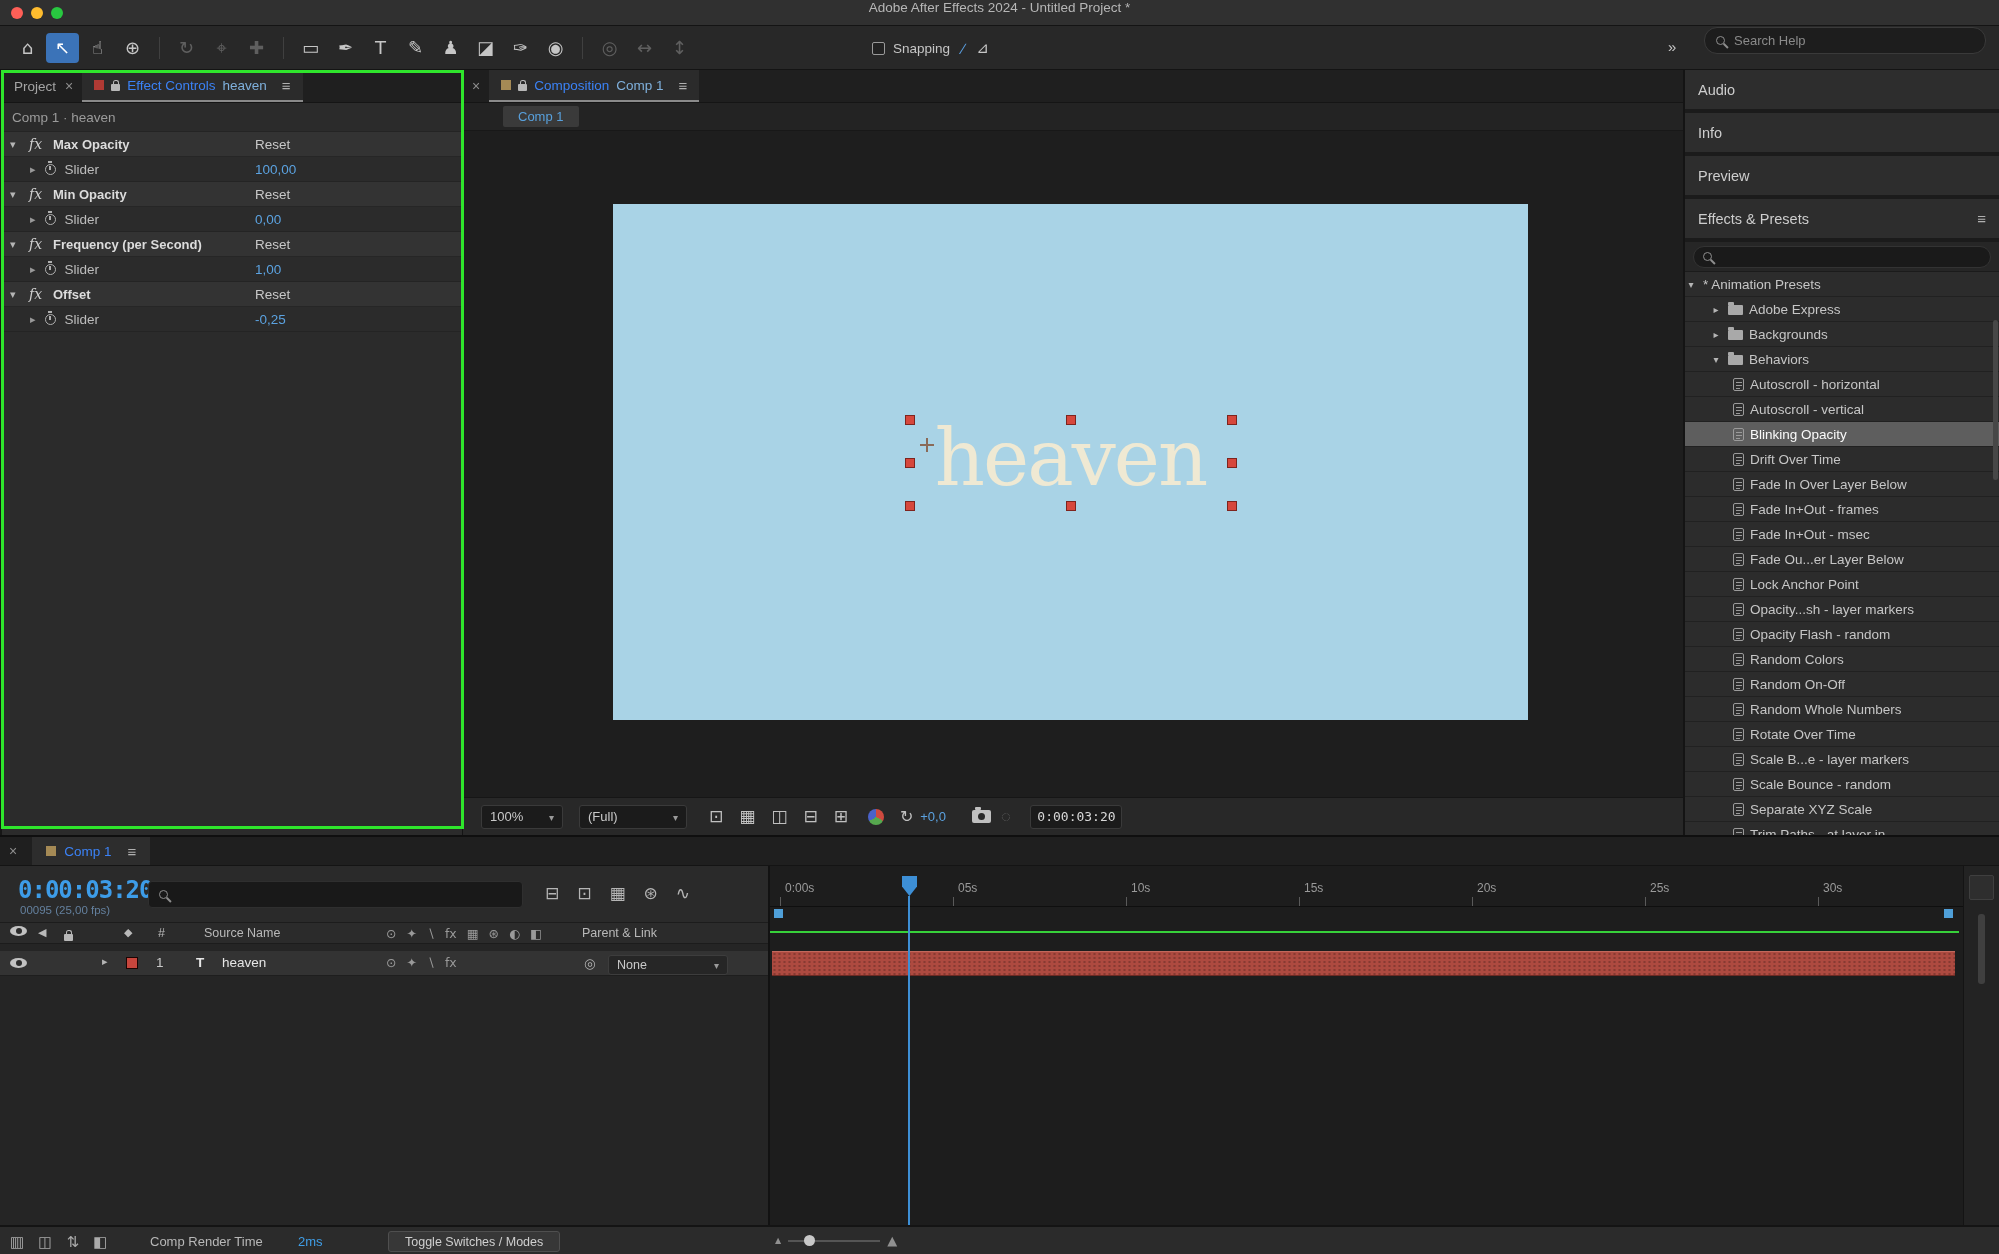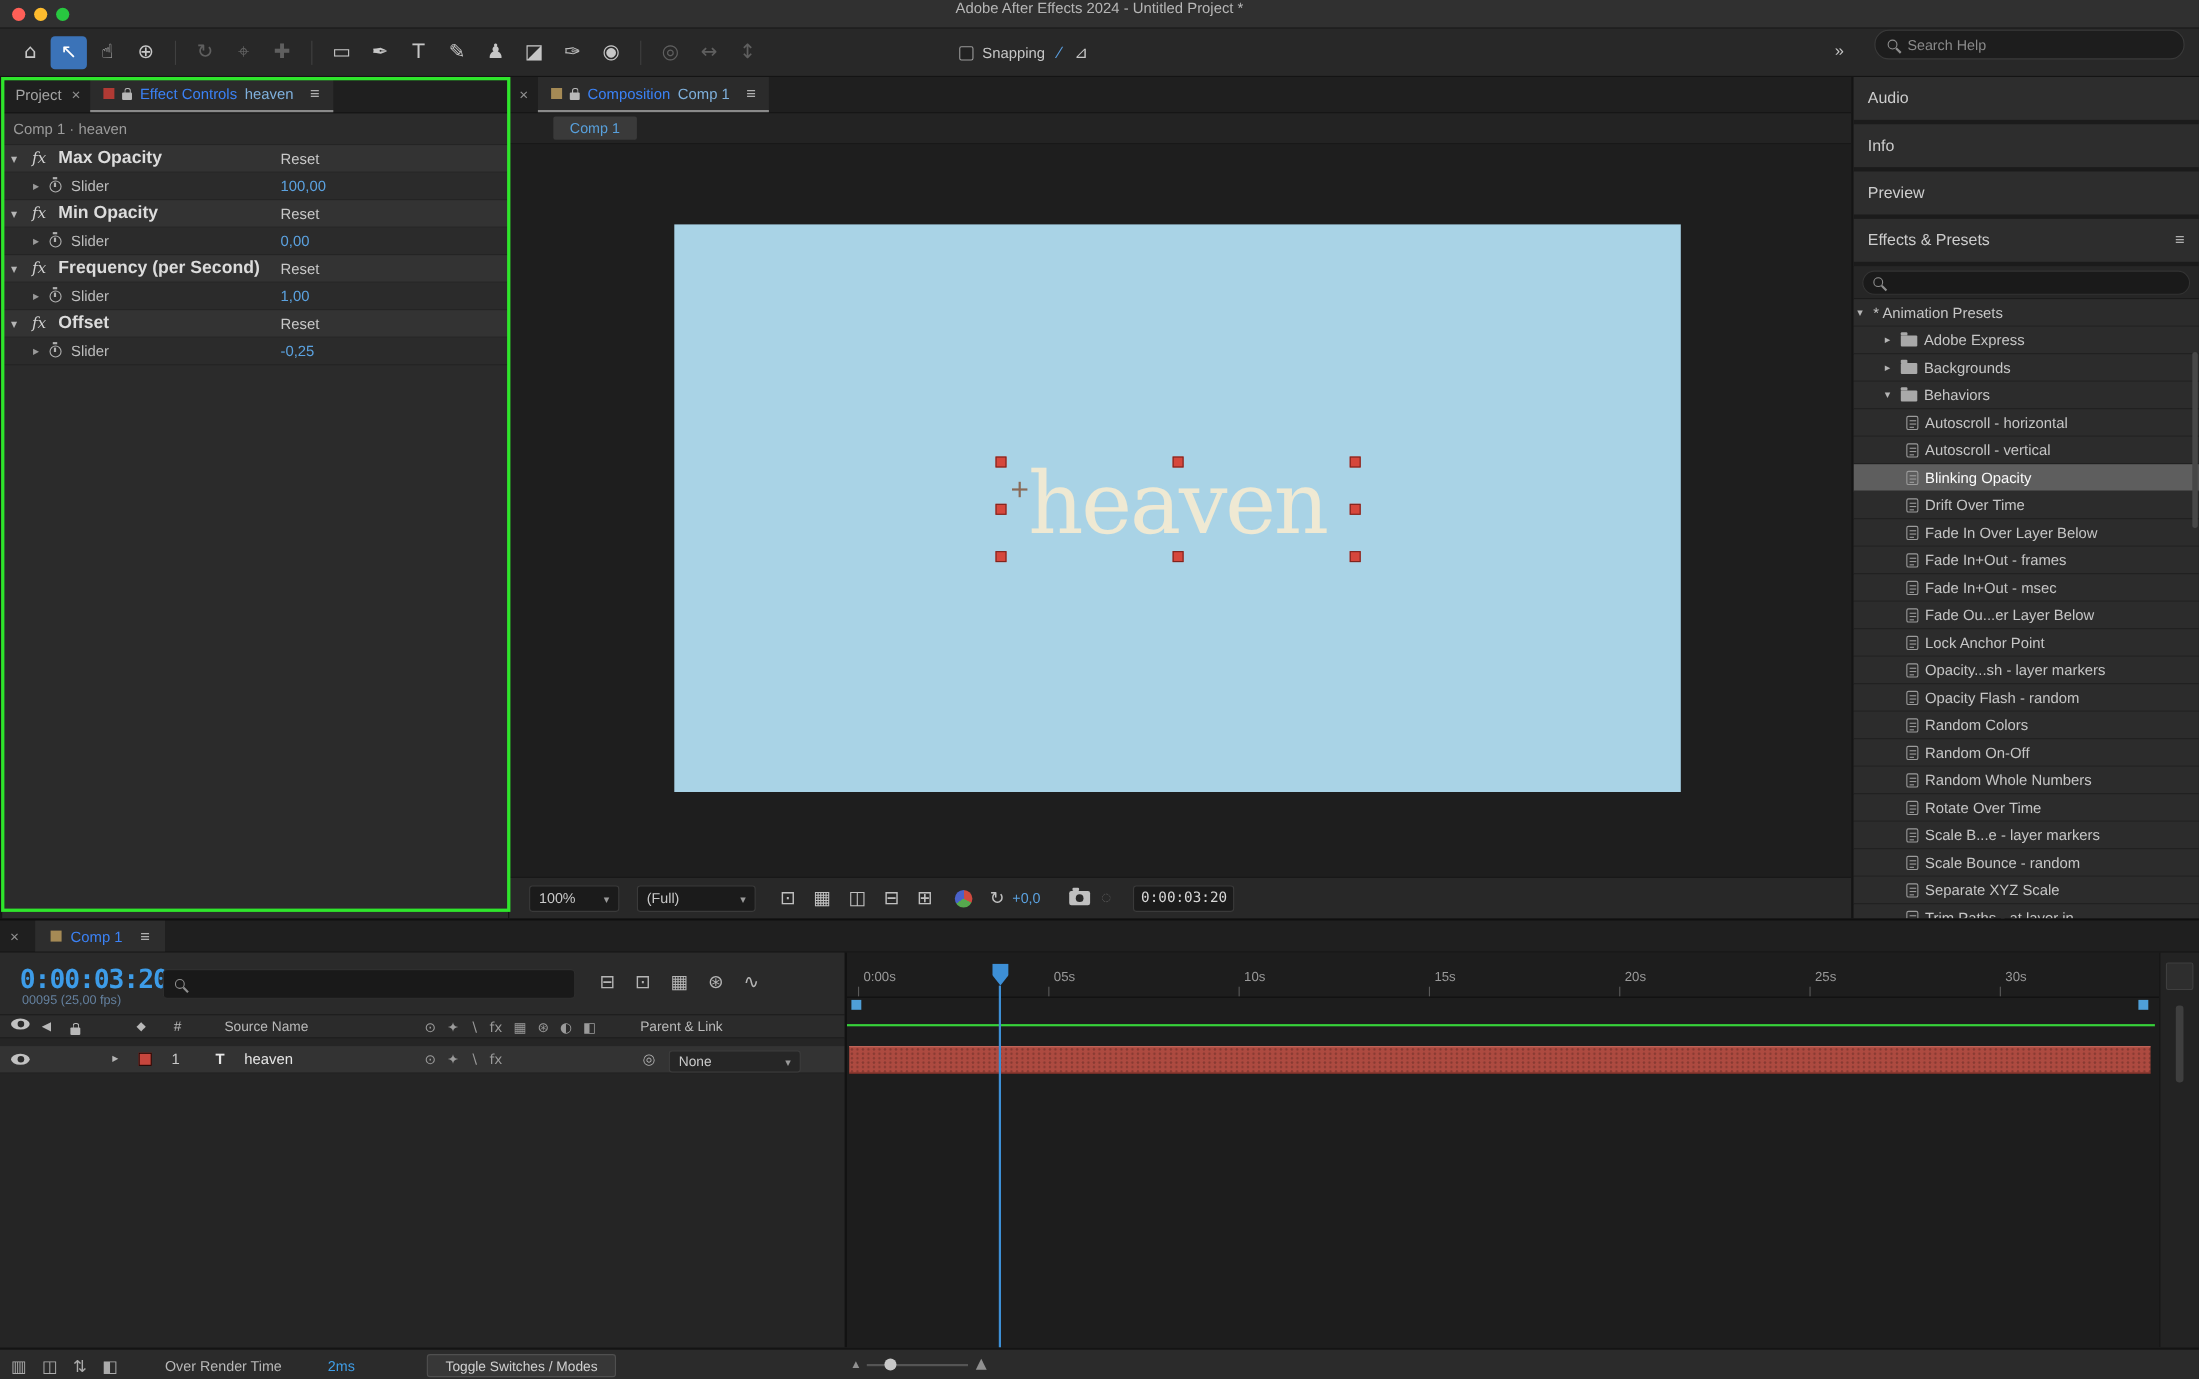--- a/index.html
+++ b/index.html
@@ -60,21 +60,21 @@
   #left-panel{position:absolute;left:2px;top:70px;width:460px;height:765px;background:#2b2b2b}
   #left-panel .tab-inactive{color:#a5a5a5;font-size:13.5px;padding-left:12px}
   #ec-breadcrumb{height:29px;display:flex;align-items:center;padding-left:10px;color:#9b9b9b;
     font-size:13.5px;border-bottom:1px solid #242424}
   .fx-head{position:relative;height:25px;display:flex;align-items:center;background:#333;
     border-bottom:1px solid #262626;padding-left:8px;gap:6px}
   .chev-d::after{content:"▾";font-family:"DejaVu Sans",sans-serif}
   .chev-r::after{content:"▸";font-family:"DejaVu Sans",sans-serif}
   .fx-head .chev-d{color:#b5b5b5;font-size:11px;width:13px}
   .fxico{font-family:"DejaVu Serif",serif;font-style:italic;font-size:14px;color:#d0d0d0;width:18px}
-  .fx-name{color:#dcdcdc;font-size:16px;font-weight:700}
+  .fx-name{color:#dcdcdc;font-size:13px;font-weight:700}
   .fx-reset{position:absolute;left:253px;color:#c9c9c9;font-size:13.5px}
   .fx-param{position:relative;height:25px;display:flex;align-items:center;background:#2b2b2b;
     border-bottom:1px solid #242424;padding-left:28px;gap:9px}
   .fx-param .chev-r{color:#9a9a9a;font-size:11px}
   .stopw{width:11px;height:11px;border:1.5px solid #b0b0b0;border-radius:50%;position:relative;flex:none}
   .stopw::before{content:"";position:absolute;left:3.5px;top:1px;width:1.5px;height:4px;background:#b0b0b0}
   .stopw::after{content:"";position:absolute;top:-4px;left:2.5px;width:4px;height:2px;background:#b0b0b0}
   .fx-param-name{color:#bdbdbd;font-size:13.5px}
   .fx-value{position:absolute;left:253px;color:#5ba2e0;font-size:13.5px}
 
@@ -662,21 +662,21 @@
       </div>
     </div>
 
     <div id="tl-status">
       <div id="status-icons">
         <span class="mini-ic"><span>▥</span></span>
           <span class="mini-ic"><span>◫</span></span>
           <span class="mini-ic"><span>⇅</span></span>
           <span class="mini-ic"><span>◧</span></span>
       </div>
-      <span id="render-label">Over Render Time</span>
+      <span id="render-label">Comp Render Time</span>
       <span id="render-value">2ms</span>
       <div id="toggle-btn">
         <span>Toggle Switches / Modes</span>
       </div>
       <div id="tl-zoom">
         <span class="mtn small">▲</span>
         <div id="zoom-track">
           <span id="zoom-knob"></span>
         </div>
         <span class="mtn big">▲</span>

